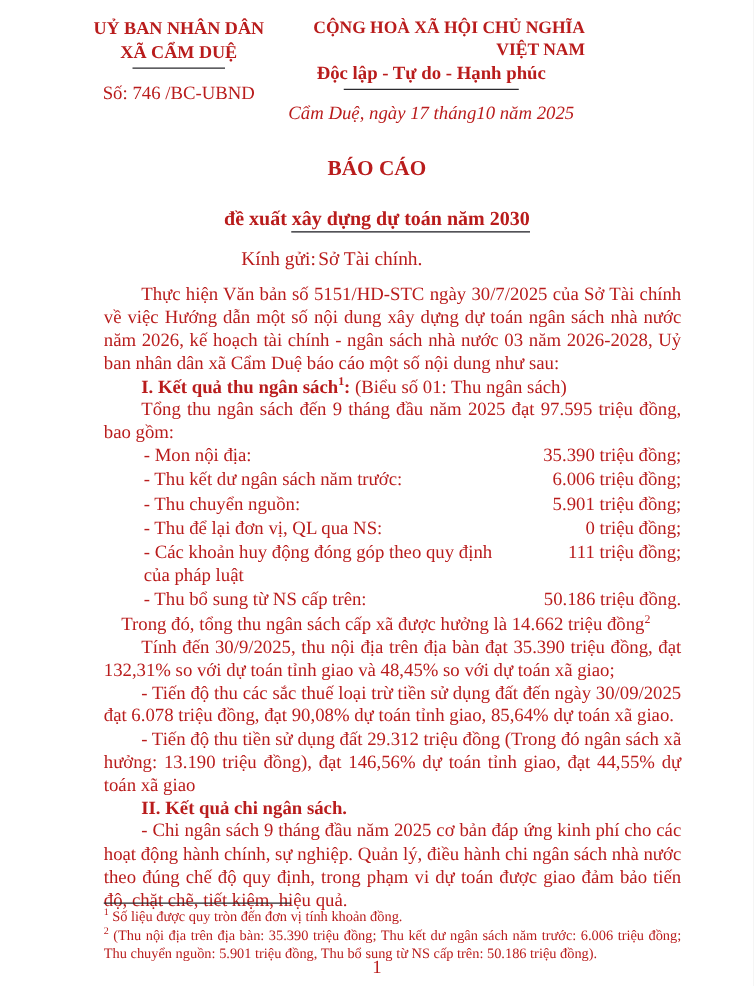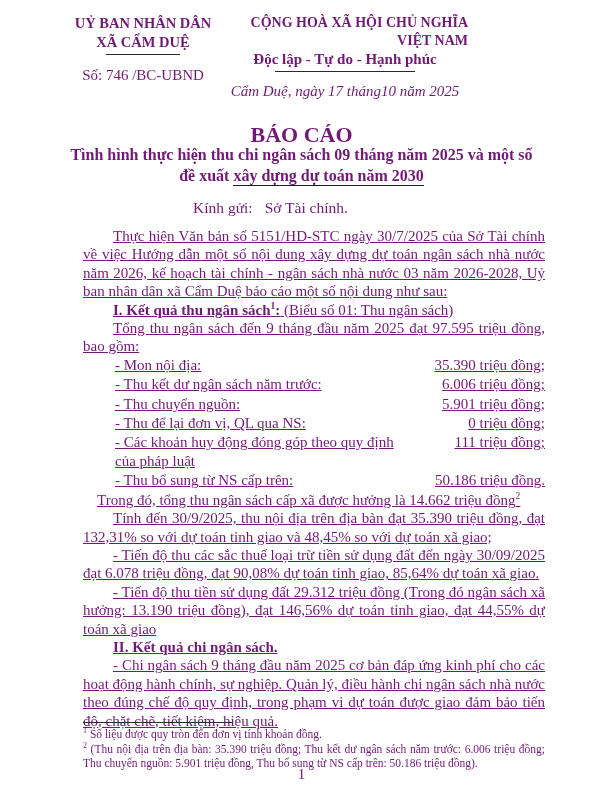--- a/index.html
+++ b/index.html
@@ -1,52 +1,51 @@
 <!DOCTYPE html>
 <html><head>
 <meta charset="utf-8">
 <style>
   html,body { margin:0; padding:0; background:#e8e8e8; }
   .page {
     position:relative;
     width:603px; height:789px;
     margin:0 auto;
     background:#ffffff;
-    color:#701a75;
+    color:#b91c1c;
     font-family:"Liberation Serif","DejaVu Serif",serif;
     overflow:hidden;
     box-sizing:border-box;
   }
   
   .header { display:flex; padding-top:14px; }
   .header-left { width:170px; margin-left:58px; text-align:center; flex:0 0 auto; }
   .header-right { width:246px; margin-left:-6px; text-align:center; flex:0 0 auto; }
   .org-line { font-weight:bold; font-size:14.5px; line-height:19px; }
   .nat-line1 { font-weight:bold; font-size:14px; line-height:18px;text-align:right; }
   .nat-line2 { font-weight:bold; font-size:15px; line-height:19px; }
   .short-rule { height:1px; background:#2a2a2e; margin:2px auto 0; }
   .rule-org { width:74px; }
   .rule-nat { width:140px; }
   .doc-number { margin-top:11px; font-size:15px; line-height:19px; }
   .place-date { margin-top:10px; font-style:italic; font-size:15px; line-height:19px; }
   
   .title-block { margin-top:23px; text-align:center; }
-  .doc-title { font-weight:bold; font-size:22px; line-height:21px; }
+  .doc-title { font-weight:bold; font-size:17px; line-height:21px; }
   .doc-subtitle { font-weight:bold; font-size:16px; line-height:20.5px; }
   .u-span { border-bottom:1.5px solid #1b1b20; padding-bottom:1px; }
   
   .salutation { margin-top:12px; padding-left:193px; font-size:15.5px; line-height:20px; }
-  .salutation .recipient { margin-left:12px; }
+  .salutation .recipient { margin-left:2px; }
   
   .content {
     margin-top:9px;
     padding:0 58px 0 83px;
     font-size:15px;
     line-height:18.4px;
-    text-decoration:underline;
   }
   .content p { margin:0; text-align:justify; }
   .p-indent { text-indent:30px; }
   .p-small-indent { text-indent:14px; }
   .bold { font-weight:bold; }
   sup { font-size:9.5px; vertical-align:super; line-height:0; }
   .rows { margin-left:32px; }
   .row { display:flex; justify-content:space-between; align-items:flex-start; margin-bottom:1px; }
   .row-label { max-width:292px; text-align:left; }
   .row-value { white-space:nowrap; text-align:right; }
@@ -79,21 +78,21 @@
       <div class="nat-line1">CỘNG HOÀ XÃ HỘI CHỦ NGHĨA VIỆT NAM</div>
       <div class="nat-line2">Độc lập - Tự do - Hạnh phúc</div>
       <div class="short-rule rule-nat"></div>
       <div class="place-date">Cẩm Duệ, ngày 17 tháng10  năm 2025</div>
     </div>
   </div>
 
   <div class="title-block">
     <div class="doc-title">BÁO CÁO</div>
     <div class="doc-subtitle">
-      <span>Tình hình thực hiện thu chi ngân sách 09 tháng năm 2025 và một số</span><br>
+      <br>
       <span>đề xuất </span><span class="u-span">xây dựng dự toán năm 2030</span>
     </div>
   </div>
 
   <div class="salutation">
     <span>Kính gửi:</span><span class="recipient">Sở Tài chính.</span>
   </div>
 
   <div class="content">
     <p class="p-indent">Thực hiện Văn bản số 5151/HD-STC ngày 30/7/2025 của Sở Tài chính về việc Hướng dẫn một số nội dung xây dựng dự toán ngân sách nhà nước năm 2026, kế hoạch tài chính - ngân sách nhà nước 03 năm 2026-2028, Uỷ ban nhân dân xã Cẩm Duệ báo cáo một số nội dung như sau:</p>

